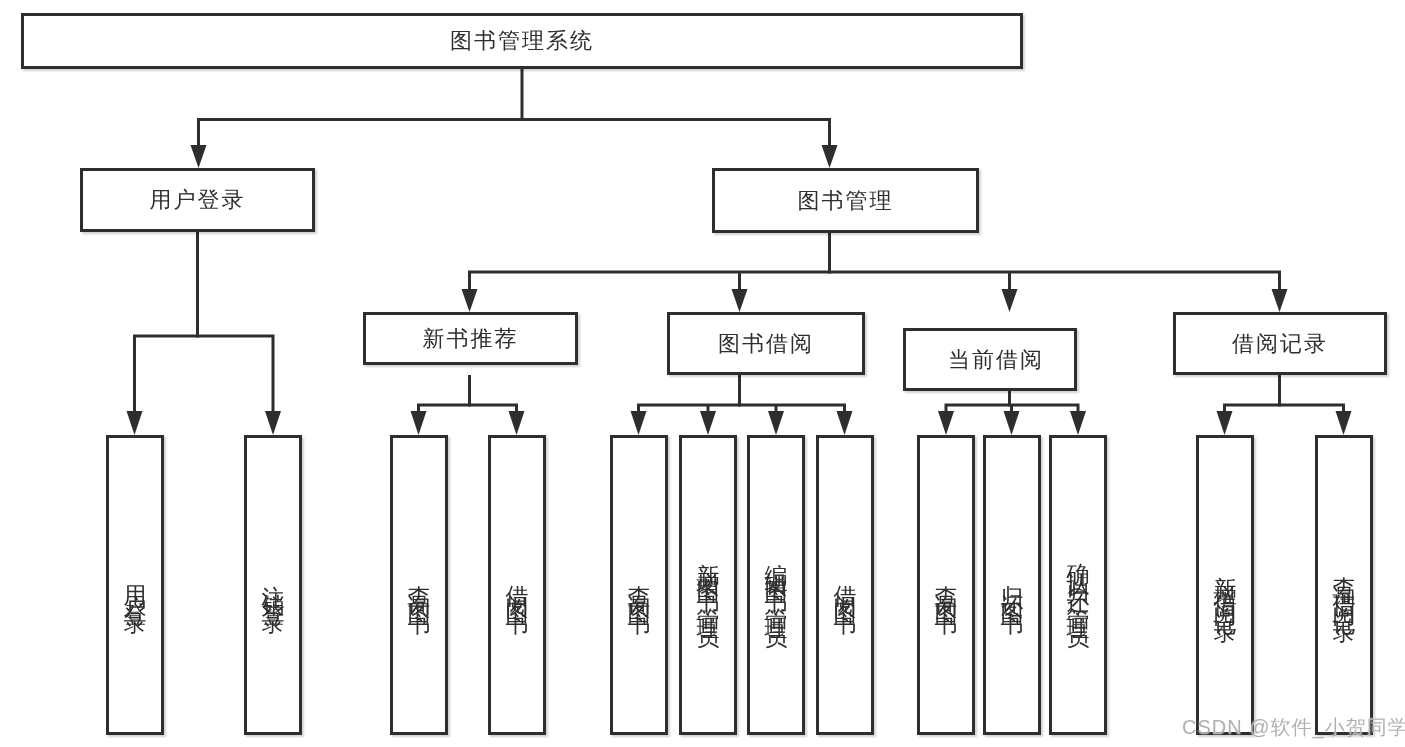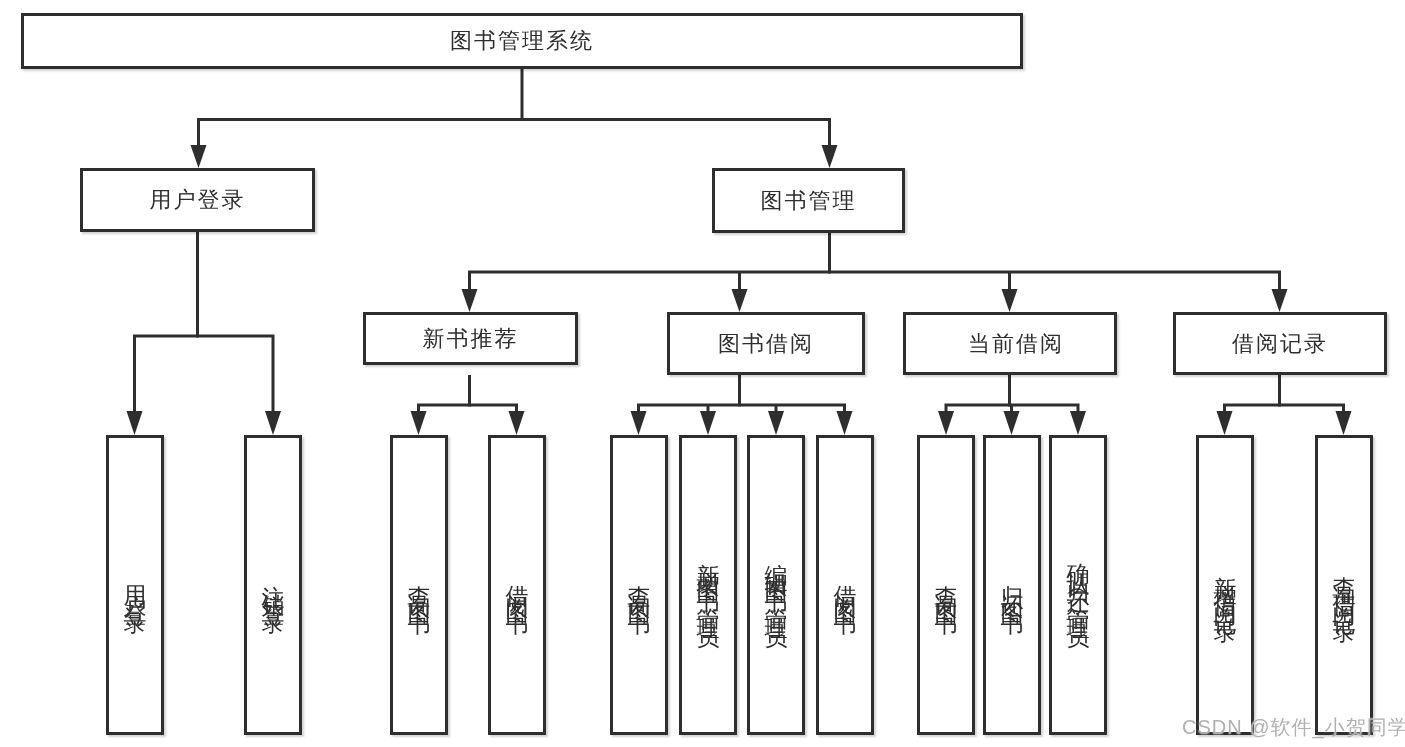--- a/index.html
+++ b/index.html
@@ -92,25 +92,25 @@
 
     <path d="M1279.5 375 L1279.5 406.5"></path>
     <path d="M1224.5 412 L1224.5 405 L1343.5 405 L1343.5 412"></path>
     <polygon points="1216.5,411 1232.5,411 1224.5,435" fill="#2e2e2e" stroke="none"></polygon>
     <polygon points="1335.5,411 1351.5,411 1343.5,435" fill="#2e2e2e" stroke="none"></polygon>
   </svg>
 
   <div class="box" style="left:21px;top:13px;width:1002px;height:56px;">图书管理系统</div>
 
   <div class="box" style="left:80px;top:168px;width:235px;height:64px;">用户登录</div>
-  <div class="box" style="left:712px;top:168px;width:193px;height:65px;">图书管理</div>
+  <div class="box" style="left:712px;top:168px;width:267px;height:65px;">图书管理</div>
 
   <div class="box" style="left:363px;top:312px;width:215px;height:53px;">新书推荐</div>
   <div class="box" style="left:667px;top:312px;width:198px;height:63px;">图书借阅</div>
-  <div class="box" style="left:903px;top:312px;width:214px;height:63px;padding-left:12px;">当前借阅</div>
+  <div class="box" style="left:903px;top:328px;width:174px;height:63px;padding-left:12px;">当前借阅</div>
   <div class="box" style="left:1173px;top:312px;width:214px;height:63px;">借阅记录</div>
 
   <div class="box leaf" style="left:106px;top:435px;width:58px;height:300px;">用户登录</div>
   <div class="box leaf" style="left:244px;top:435px;width:58px;height:300px;">注销登录</div>
 
   <div class="box leaf" style="left:390px;top:435px;width:58px;height:300px;">查询图书</div>
   <div class="box leaf" style="left:488px;top:435px;width:58px;height:300px;">借阅图书</div>
 
   <div class="box leaf" style="left:610px;top:435px;width:58px;height:300px;">查询图书</div>
   <div class="box leaf" style="left:679px;top:435px;width:58px;height:300px;">新增图书（管理员）</div>

